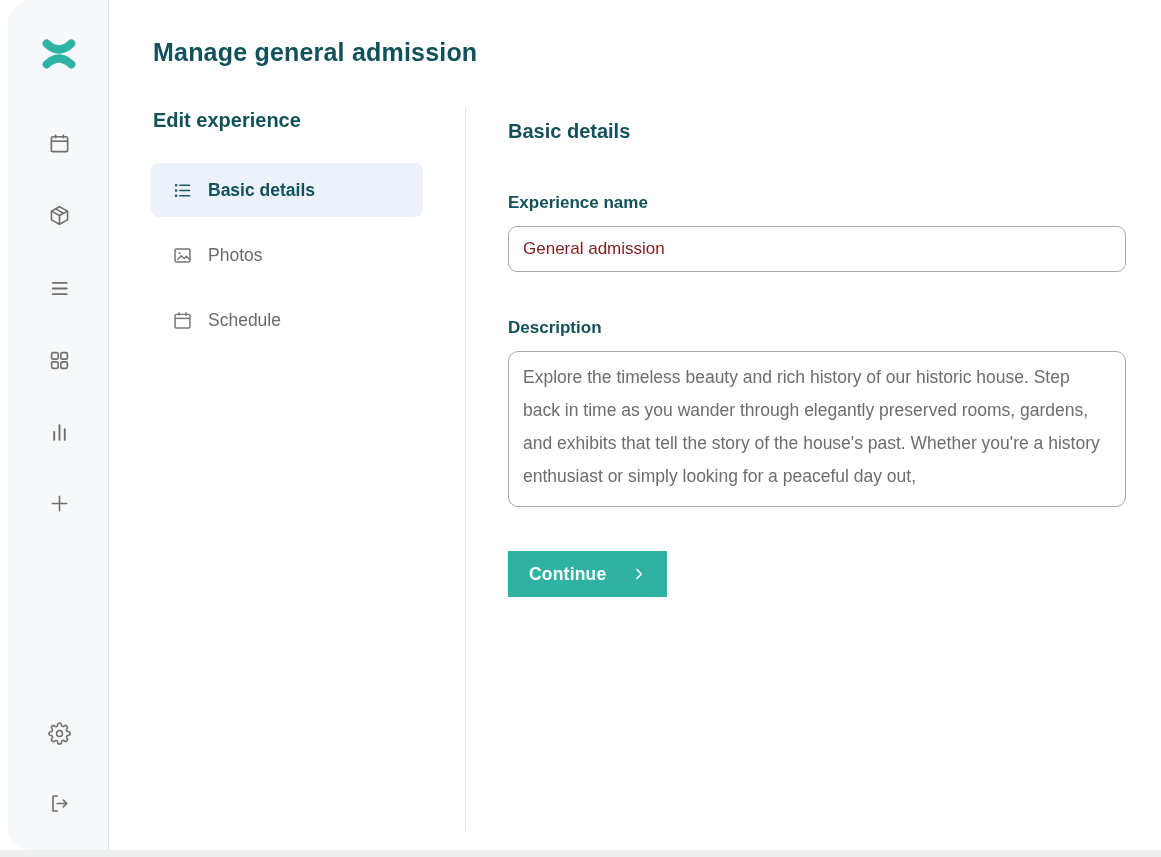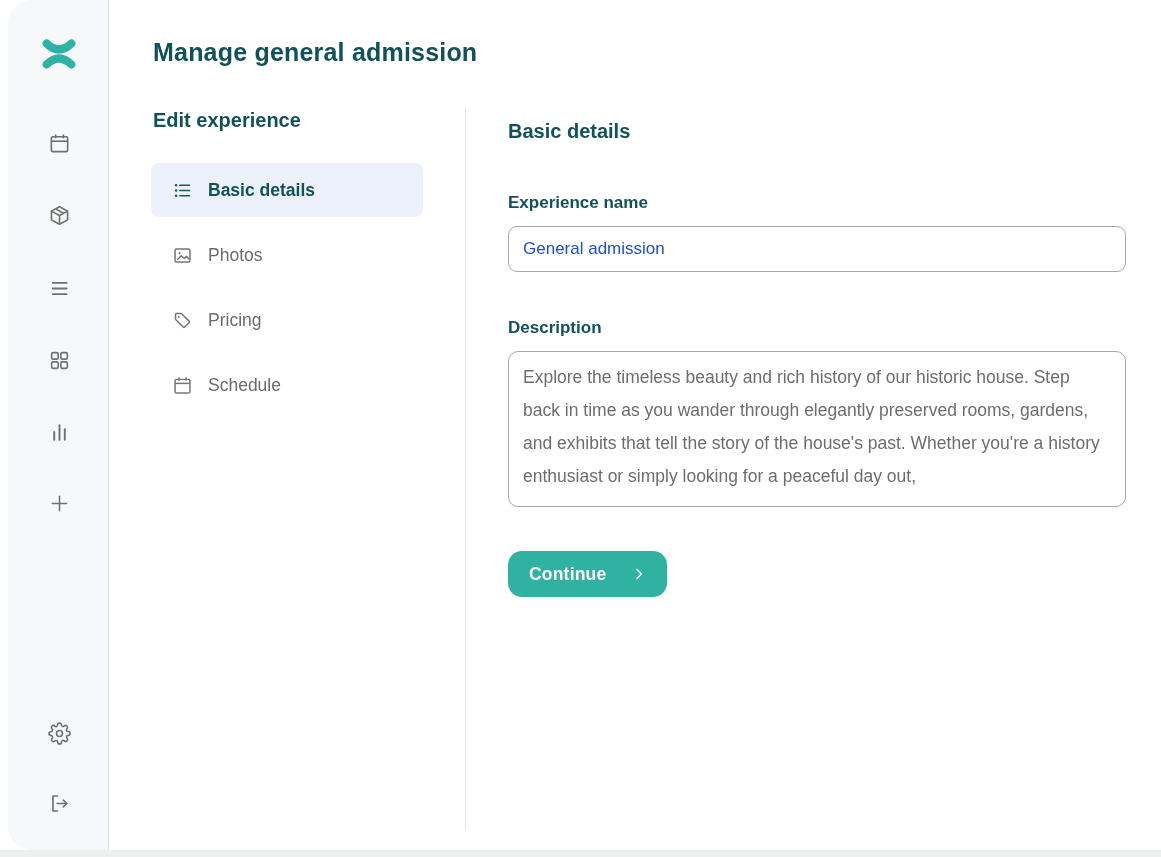--- a/index.html
+++ b/index.html
@@ -52,32 +52,32 @@
     position: absolute; left: 500px; top: 120px;
     font-size: 20px; font-weight: 700; color: #11515a;
   }
   .field-label { position: absolute; left: 500px; font-size: 17px; font-weight: 600; color: #11515a; }
   .label-name { top: 193px; text-align: right; }
   .label-desc { top: 318px; }
 
   .text-input {
     position: absolute; left: 500px; top: 226px; width: 618px; height: 46px;
     border: 1.5px solid #a9a9a9; border-radius: 9px; background: #ffffff;
-    padding: 0 14px; font-family: inherit; font-size: 17px; color: #1d4ed8; outline: none;
+    padding: 0 14px; font-family: inherit; font-size: 17px; color: #7f1d1d; outline: none;
   }
   .text-area {
     position: absolute; left: 500px; top: 351px; width: 618px; height: 156px;
     border: 1.5px solid #a9a9a9; border-radius: 10px; background: #ffffff;
     padding: 9px 14px; font-family: inherit; font-size: 17.5px; line-height: 33px;
     color: #6d6d6d; outline: none; resize: none; overflow: hidden;
   }
 
   .continue-btn {
     position: absolute; left: 500px; top: 551px; height: 46px;
-    background: #2fb2a2; border: none; border-radius: 14px;
+    background: #2fb2a2; border: none; border-radius: 0;
     display: inline-flex; align-items: center; gap: 26px; padding: 0 21px;
     color: #ffffff; font-family: inherit; font-size: 17.5px; font-weight: 600;
     cursor: pointer; letter-spacing: 0.2px;
   }
   .continue-btn svg { width: 14px; height: 14px; }
 </style>
 </head>
 <body>
 
 <div class="app">
@@ -180,29 +180,20 @@
       <span class="nav-icon">
         <svg viewBox="0 0 24 24" fill="none" stroke="currentColor" stroke-width="1.7" stroke-linejoin="round">
           <rect x="3.5" y="4.5" width="17" height="15" rx="1.8"></rect>
           <circle cx="8.7" cy="9.3" r="1.2" fill="currentColor" stroke="none"></circle>
           <path d="M6 16.8 L10.6 12.2 L14 15.4 L16.4 13 L19.7 16.3"></path>
         </svg>
       </span>
       <span>Photos</span>
     </div>
 
-    <div class="nav-item">
-      <span class="nav-icon">
-        <svg viewBox="0 0 24 24" fill="none" stroke="currentColor" stroke-width="1.7" stroke-linejoin="round">
-          <path d="M4 5 a1 1 0 0 1 1 -1 H10.1 a1.6 1.6 0 0 1 1.13 .47 L19.5 12.7 a1.25 1.25 0 0 1 0 1.77 L14.5 19.5 a1.25 1.25 0 0 1 -1.77 0 L4.47 11.23 A1.6 1.6 0 0 1 4 10.1 Z"></path>
-          <circle cx="7.7" cy="7.7" r="1.05" fill="currentColor" stroke="none"></circle>
-        </svg>
-      </span>
-      <span>Pricing</span>
-    </div>
 
     <div class="nav-item">
       <span class="nav-icon">
         <svg viewBox="0 0 24 24" fill="none" stroke="currentColor" stroke-width="1.7" stroke-linejoin="round">
           <rect x="3.5" y="5" width="17" height="15.5" rx="1.5"></rect>
           <line x1="8" y1="2.6" x2="8" y2="6.6"></line>
           <line x1="16" y1="2.6" x2="16" y2="6.6"></line>
           <line x1="3.5" y1="9.6" x2="20.5" y2="9.6"></line>
         </svg>
       </span>

